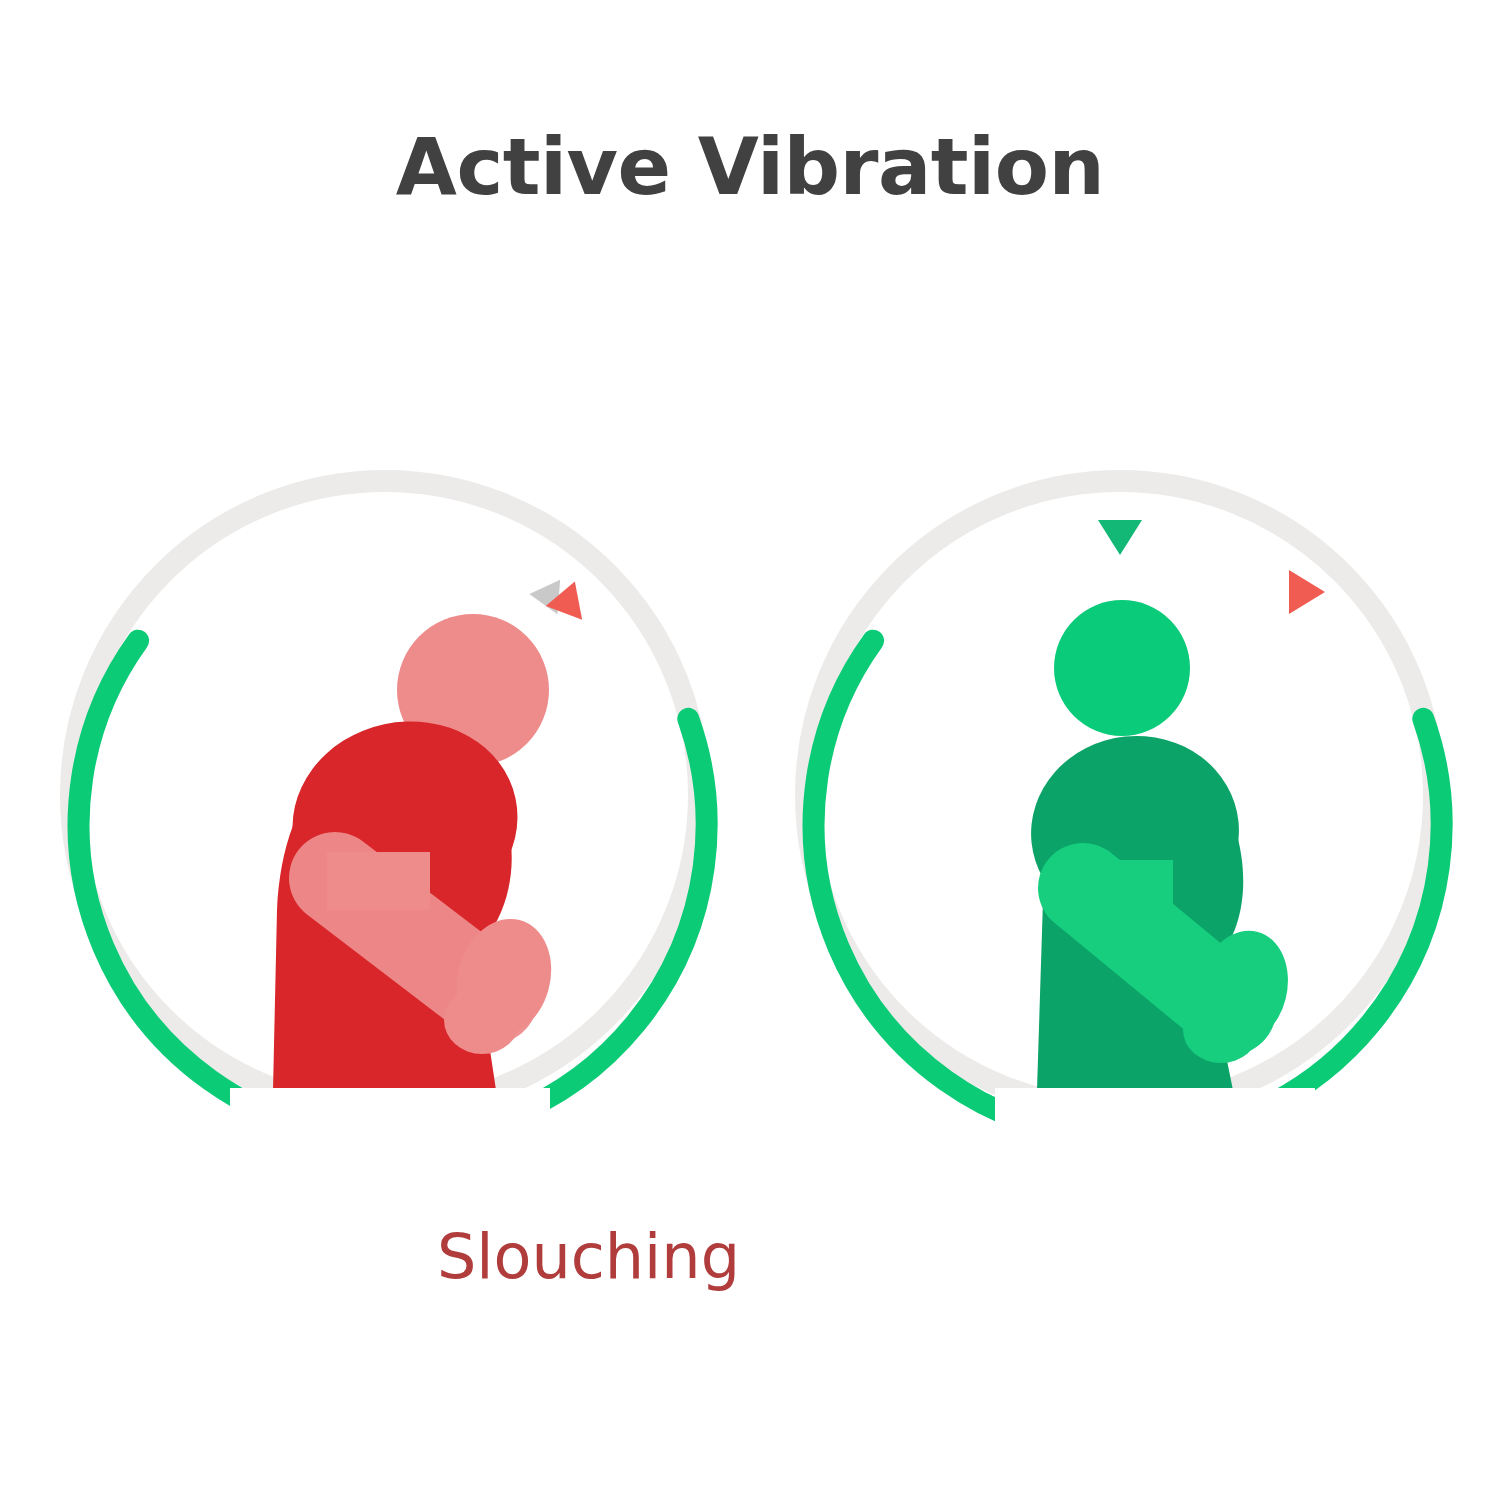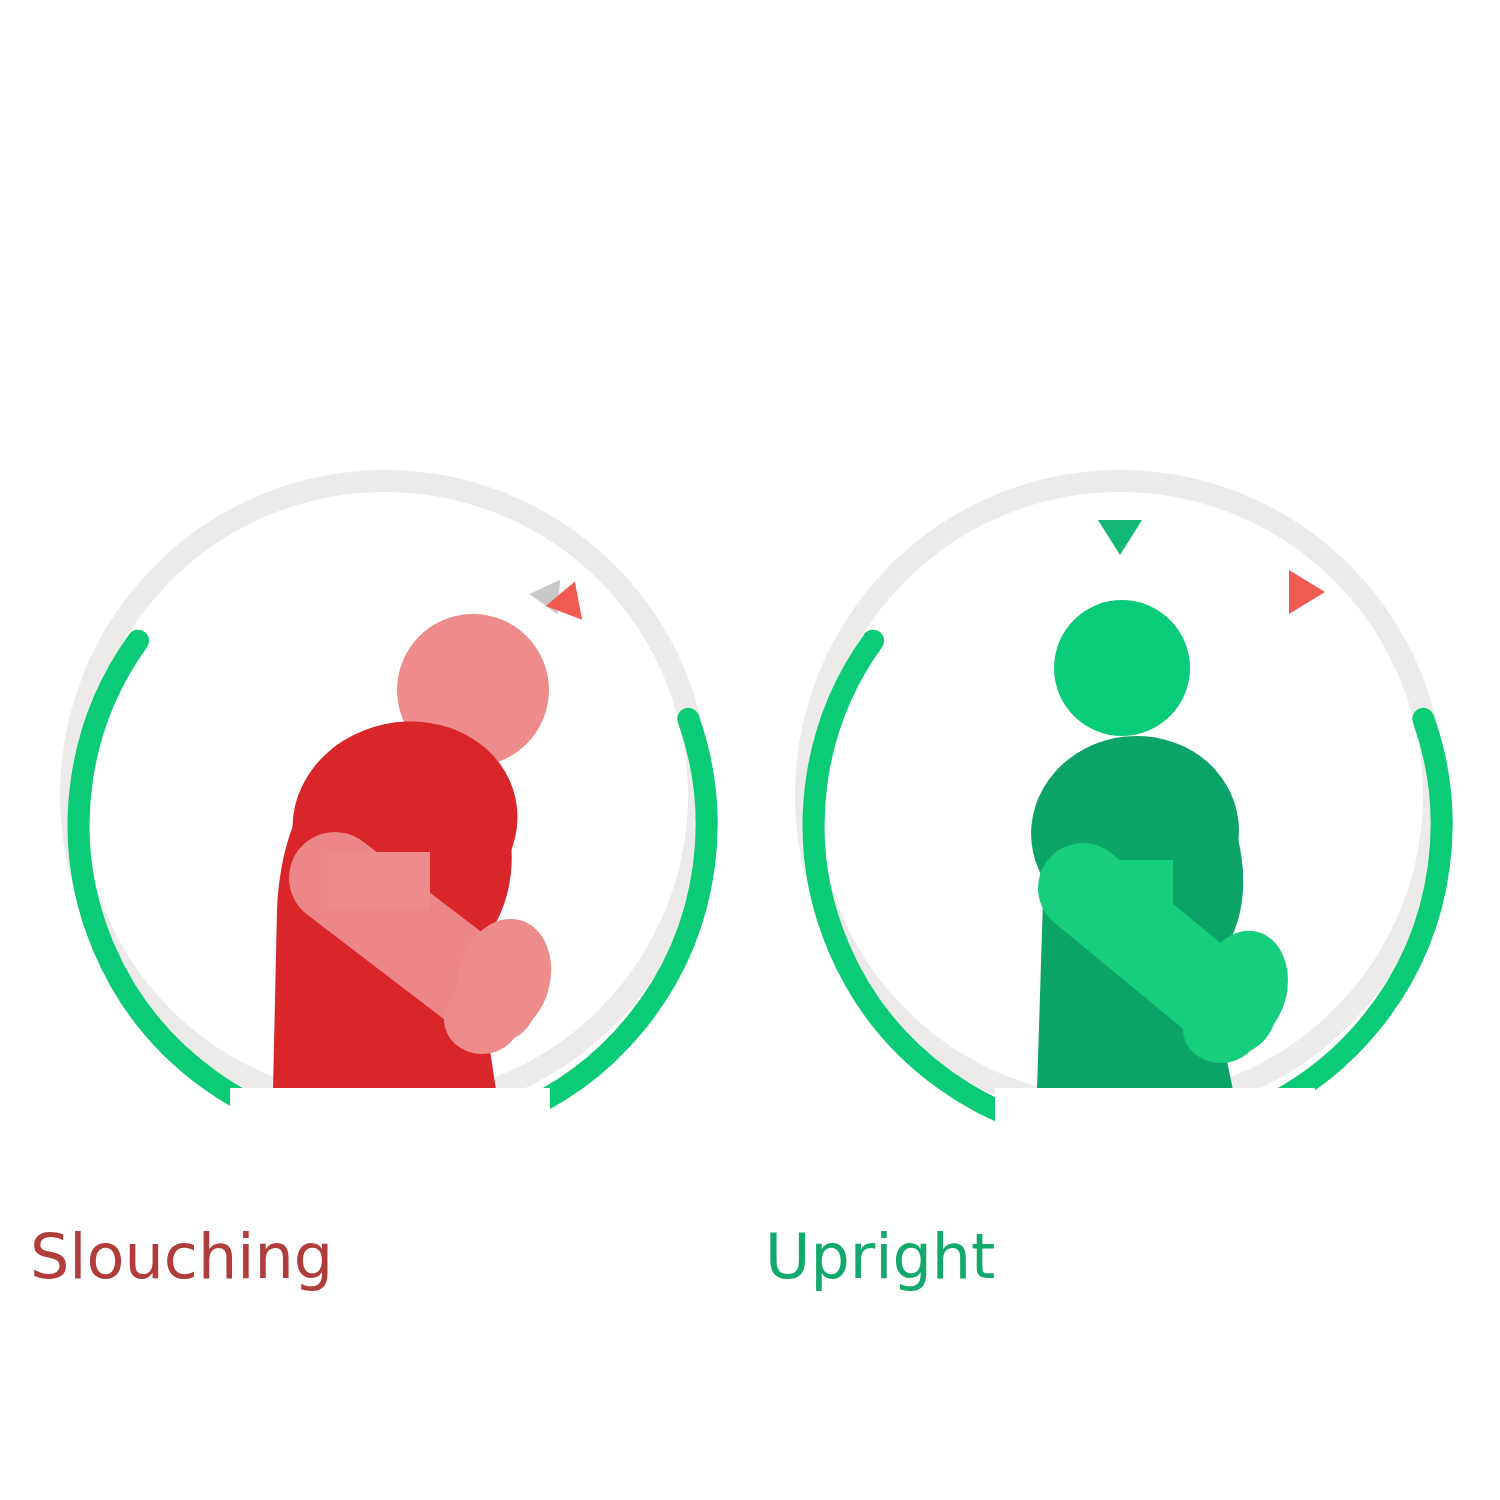--- a/index.html
+++ b/index.html
@@ -56,35 +56,36 @@
     width: 710px;
     height: 720px;
     overflow: visible;
   }
 
   
   .caption {
     position: absolute;
     top: 1218px;
     width: 710px;
-    text-align: left;
+    text-align: right;
     font-size: 62px;
     font-weight: 400;
     line-height: 78px;
     white-space: nowrap;
   }
   #caption-slouching { left: 30px; color: #B03C3C; }
   #caption-upright   { left: 765px; color: #13A96C; }
 </style>
 </head>
 <body>
 
 <div id="stage">
 
   <div id="title-block">
+    <span class="title-line">Active Vibration</span>
   </div>
 
   <div class="panel" id="panel-slouching">
     <svg class="gauge-svg" viewBox="0 0 710 720" xmlns="http://www.w3.org/2000/svg">
 
       <circle cx="355" cy="355" r="314" fill="none" stroke="#EDEBEA" stroke-width="22"></circle>
 
       <path d="M 278.9 51.7 A 314 314 0 1 1 200.7 601.9" fill="none" stroke="#0BCB77" stroke-width="22" stroke-linecap="round" transform="rotate(90 355 355)"></path>
 
       <g>
@@ -143,15 +144,14 @@
 
         <rect x="230" y="648" width="320" height="80" fill="#ffffff"></rect>
       </g>
 
       <polygon points="-22,-16 22,-16 0,19" fill="#13B776" transform="translate(355,96)"></polygon>
       <polygon points="-16,-22 20,0 -16,22" fill="#F05B52" transform="translate(540,152)"></polygon>
     </svg>
   </div>
 
   <div class="caption" id="caption-slouching">Slouching</div>
-  <div class="caption" id="caption-upright">Upright</div>
 
 </div>
 
 </body></html>

